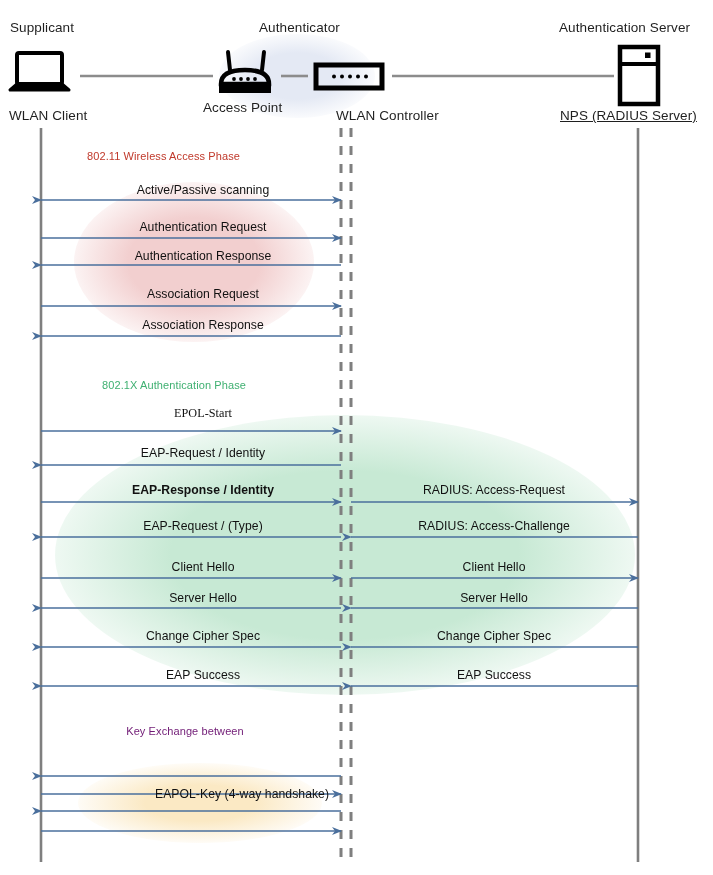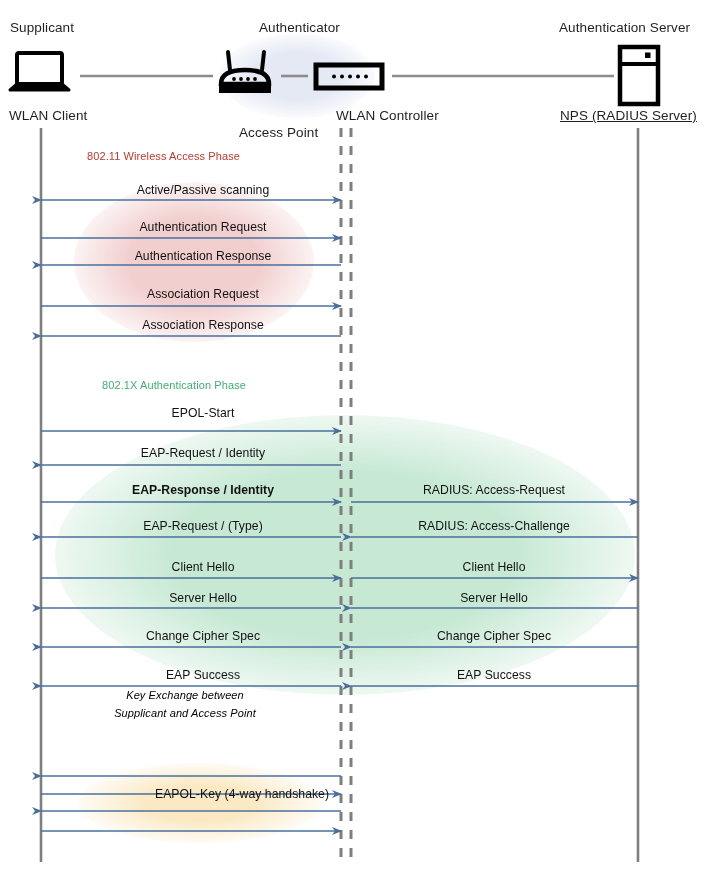--- a/index.html
+++ b/index.html
@@ -157,38 +157,37 @@
         <line x1="41" x2="341" y1="811" y2="811" stroke="#4a6f9c" stroke-width="1.7" marker-start="url(#arrL)"></line>
         <line x1="41" x2="341" y1="831" y2="831" stroke="#4a6f9c" stroke-width="1.7" marker-end="url(#arrR)"></line>
       </g>
   </svg>
 
   <div class="role-title" style="left:10px;top:20px;">Supplicant</div>
   <div class="role-title" style="left:259px;top:20px;">Authenticator</div>
   <div class="role-title" style="left:559px;top:20px;">Authentication Server</div>
 
   <div class="node-label" style="left:9px;top:108px;">WLAN Client</div>
-  <div class="node-label" style="left:203px;top:125px;margin-left:36px;">Access Point</div>
+  <div class="node-label" style="left:203px;top:100px;">Access Point</div>
   <div class="node-label" style="left:304px;top:108px;margin-left:32px;">WLAN Controller</div>
   <div class="node-label" style="left:560px;top:108px;text-decoration:underline;">NPS (RADIUS Server)</div>
 
   <div class="phase-label" style="left:87px;top:147px;color:#c0392b;">802.11 Wireless Access Phase</div>
   <div class="phase-label" style="left:102px;top:376px;color:#3fb071;">802.1X Authentication Phase</div>
-  <div class="phase-label" style="left:85px;top:686px;color:#000000;width:200px;font-style:italic;">
+  <div class="phase-label" style="left:85px;top:722px;color:#701a75;width:200px;">
     <div>Key Exchange between</div>
-    <div>Supplicant and Access Point</div>
   </div>
 
   <div id="msg-label-layer">
       <div class="msg-label" style="left: 203px; top: 183px;">Active/Passive scanning</div>
       <div class="msg-label" style="left: 203px; top: 220px;">Authentication  Request</div>
       <div class="msg-label" style="left: 203px; top: 249px;">Authentication  Response</div>
       <div class="msg-label" style="left: 203px; top: 287px;">Association Request</div>
       <div class="msg-label" style="left: 203px; top: 318px;">Association Response</div>
-      <div class="msg-label" style="left: 203px; top: 406px;">EPOL-Start</div>
+      <div class="msg-label" style="left: 203px; top: 406px; font-family: Liberation Serif, serif;">EPOL-Start</div>
       <div class="msg-label" style="left: 203px; top: 446px;">EAP-Request / Identity</div>
       <div class="msg-label" style="left: 203px; top: 483px; font-weight: bold;">EAP-Response / Identity</div>
       <div class="msg-label" style="left: 203px; top: 519px;">EAP-Request / (Type)</div>
       <div class="msg-label" style="left: 203px; top: 560px;">Client Hello</div>
       <div class="msg-label" style="left: 203px; top: 591px;">Server Hello</div>
       <div class="msg-label" style="left: 203px; top: 629px;">Change Cipher Spec</div>
       <div class="msg-label" style="left: 203px; top: 668px;">EAP Success</div>
       <div class="msg-label" style="left: 494px; top: 483px;">RADIUS: Access-Request</div>
       <div class="msg-label" style="left: 494px; top: 519px;">RADIUS: Access-Challenge</div>
       <div class="msg-label" style="left: 494px; top: 560px;">Client Hello</div>

